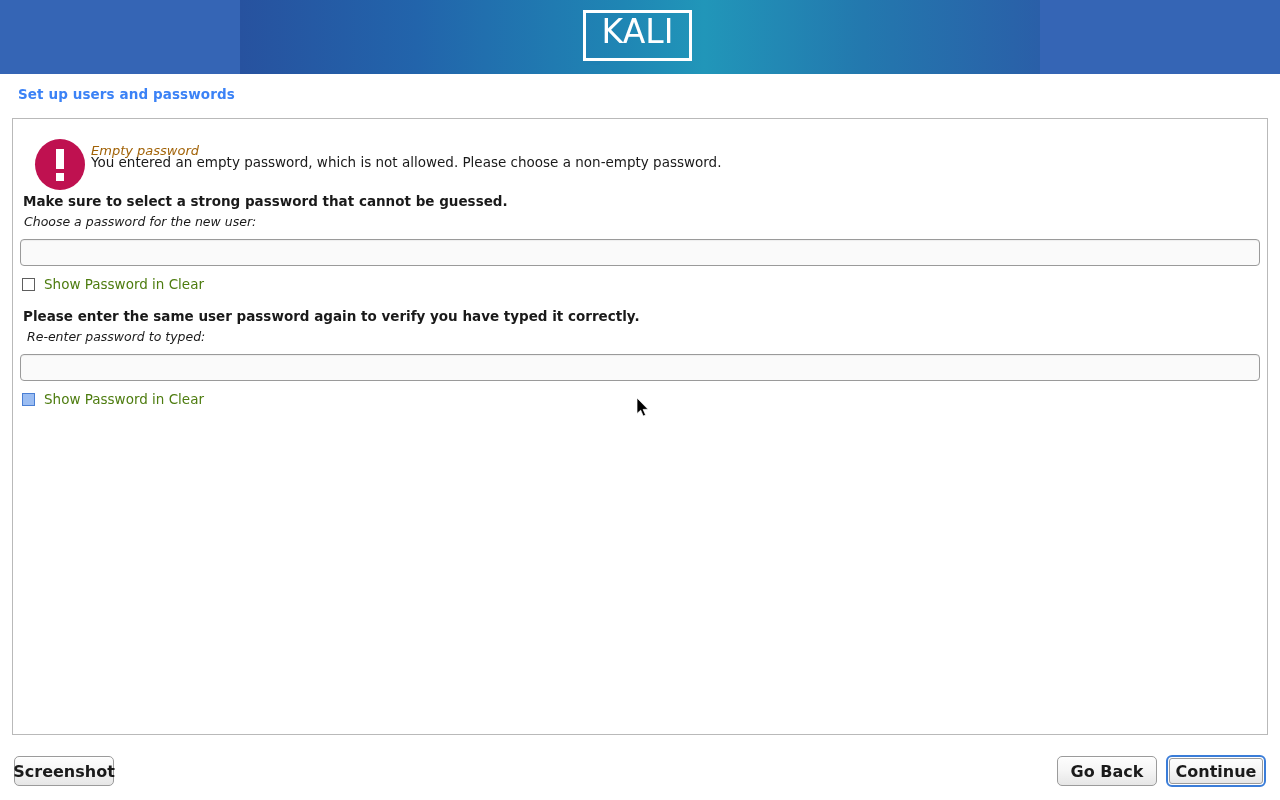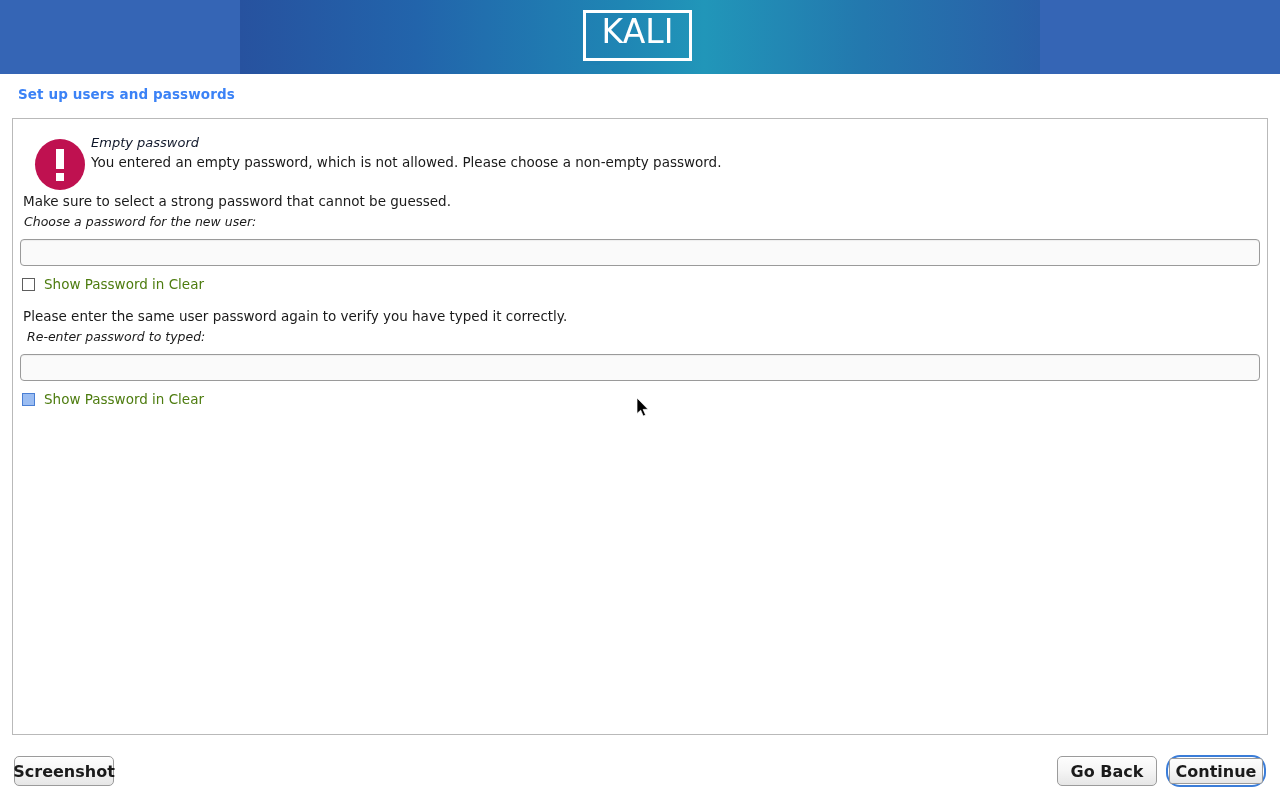--- a/index.html
+++ b/index.html
@@ -134,39 +134,39 @@
     left: 50%;
     top: 34px;
     transform: translateX(-50%);
     width: 8px;
     height: 8px;
     background: #ffffff;
   }
   .alert-title {
     position: absolute;
     left: 68px;
-    top: 8px;
+    top: 16px;
     font-size: 13px;
     font-style: italic;
-    color: #0f172a;
+    color: #a16207;
   }
   .alert-body {
     position: absolute;
     left: 68px;
     top: 27px;
     font-size: 13.5px;
     font-weight: normal;
     color: #1a1a1a;
   }
 
   
   .hint-strong {
     position: absolute;
     font-size: 13.5px;
-    font-weight: normal;
+    font-weight: bold;
     color: #1a1a1a;
   }
   .field-label {
     position: absolute;
     font-size: 12.5px;
     font-style: italic;
     color: #1a1a1a;
   }
   .text-input {
     position: absolute;
@@ -223,21 +223,21 @@
     font-size: 16px;
     font-weight: bold;
     color: #1a1a1a;
     cursor: default;
     box-shadow: 0 1px 0 rgba(255,255,255,0.7) inset;
   }
   .btn.default-btn {
     border: 2px solid #3b7dd8;
     padding: 1px;
     background: #ffffff;
-    border-radius: 14px;
+    border-radius: 6px;
   }
   .btn.default-btn .inner {
     width: 100%;
     height: 100%;
     border: 1px solid #9b9b9b;
     border-radius: 3px;
     background: linear-gradient(to bottom, #fdfdfd 0%, #f6f6f6 45%, #e6e6e6 100%);
     display: flex;
     align-items: center;
     justify-content: center;

